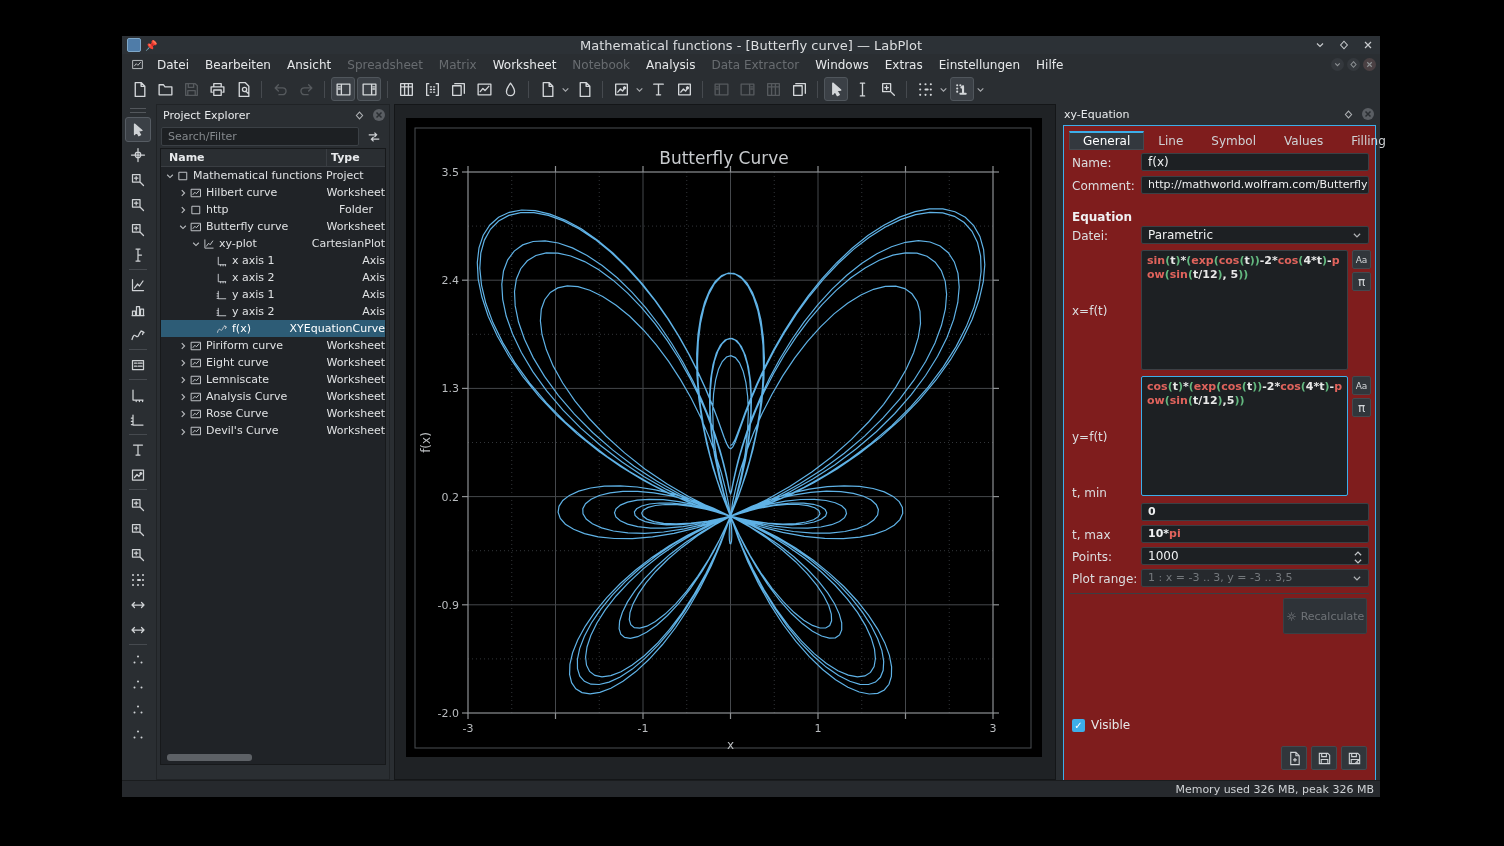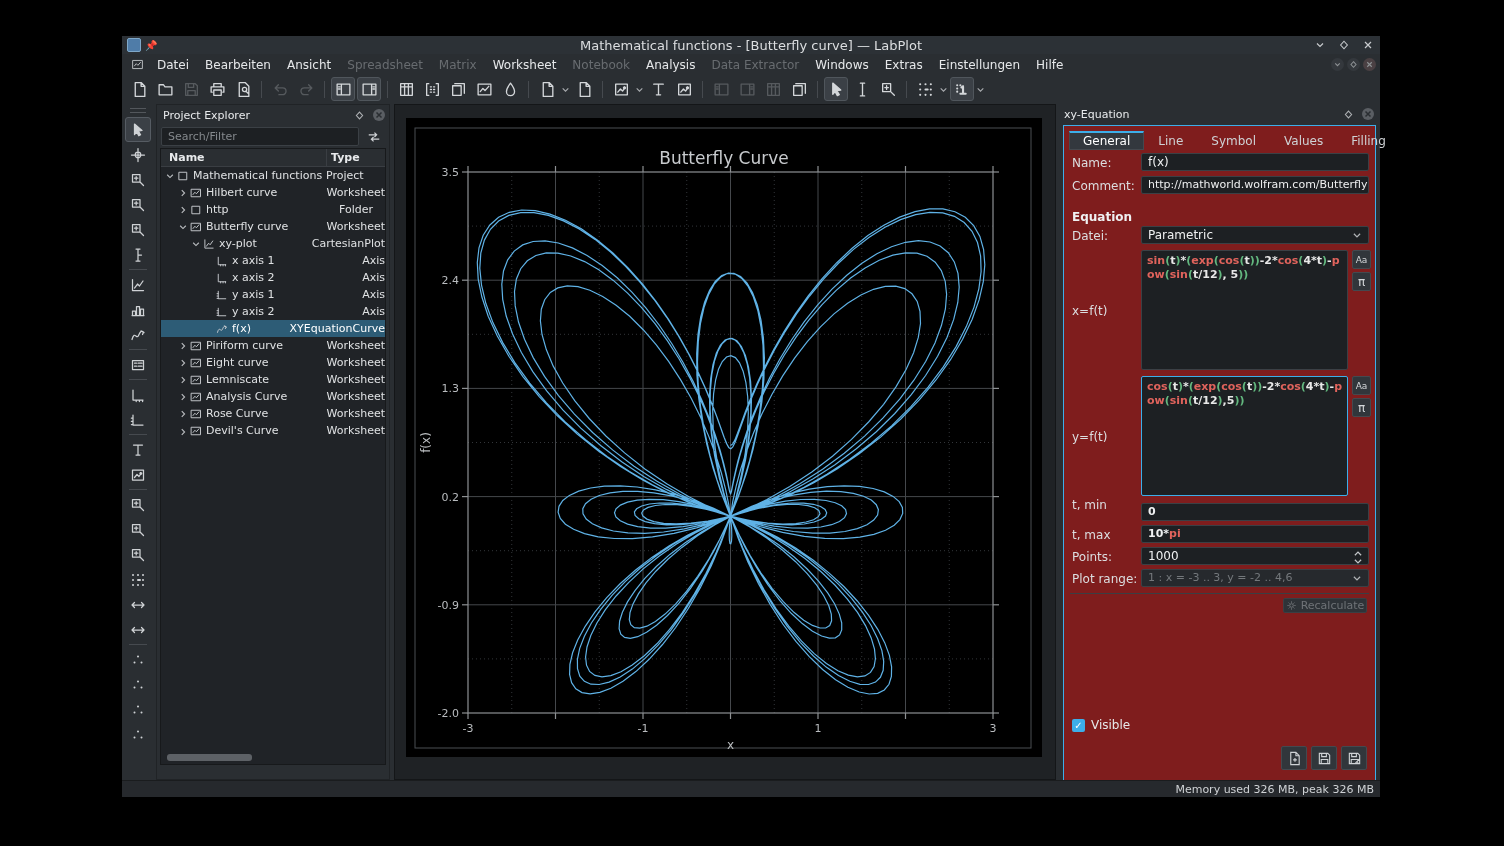--- a/index.html
+++ b/index.html
@@ -74,21 +74,21 @@
   .f-section{position:absolute;left:8px;font-size:12px;font-weight:bold;color:#eff0f1;}
   .combo{display:flex;align-items:center;}
   .combo .chev{margin-left:auto;width:10px;height:10px;color:#aeb1b4;}
   .eq-area{position:absolute;left:77px;width:207px;height:120px;background:#1d2023;border:1px solid #3b4045;border-radius:2px;font-size:11px;font-weight:600;color:#e8e8e8;padding:3px 5px;box-sizing:border-box;line-height:14px;word-break:break-all;}
   .eq-area.focused{border-color:#3daee9;}
   .eq-btn{position:absolute;left:288px;width:19px;height:19px;background:#31363b;border:1px solid #44494f;border-radius:2px;display:flex;align-items:center;justify-content:center;font-size:9px;color:#d4d7da;box-sizing:border-box;}
   .fn{color:#e0635c;} .par{color:#63b87f;}
   .spin-chev{position:absolute;right:5px;width:10px;color:#c0c3c6;}
   .f-input.disabled{color:#74787c;background:#26292d;}
   .dock-sep{position:absolute;left:6px;right:6px;height:1px;background:#3a3e43;}
-  .recalc-btn{position:absolute;right:8px;width:84px;height:15px;background:#2e3338;border:1px solid #3a3f44;border-radius:2px;color:#6f7377;font-size:11px;display:flex;align-items:center;justify-content:center;gap:4px;box-sizing:border-box;}
+  .recalc-btn{position:absolute;right:8px;width:84px;height:36px;background:#2e3338;border:1px solid #3a3f44;border-radius:2px;color:#6f7377;font-size:11px;display:flex;align-items:center;justify-content:center;gap:4px;box-sizing:border-box;}
   .recalc-btn .svg-ic{width:11px;height:11px;}
   .chk-row{position:absolute;left:8px;display:flex;align-items:center;gap:6px;font-size:12px;color:#e6e8ea;}
   .chk{width:13px;height:13px;background:#3daee9;border-radius:2px;color:#fff;font-size:10px;line-height:13px;text-align:center;}
   .dock-bottom-btns{position:absolute;right:8px;display:flex;gap:4px;}
   .dbb{width:24px;height:22px;background:#31363b;border:1px solid #44494f;border-radius:2px;display:flex;align-items:center;justify-content:center;color:#cfd2d5;}
   .dbb .svg-ic{width:15px;height:15px;}
   
   .statusbar{position:absolute;left:0;right:0;bottom:0;height:16px;background:#26292d;border-top:1px solid #1a1c1e;display:flex;align-items:center;justify-content:flex-end;font-size:11px;color:#cfd2d5;padding-right:6px;}
   .svg-ic{display:block;}
 </style>
@@ -848,21 +848,21 @@
       <div class="f-label" style="top:178px;">x=f(t)</div>
       <div class="eq-area" style="top:124px;" id="x-eq"><span class="fn">sin</span><span class="par">(</span>t<span class="par">)</span>*<span class="par">(</span><span class="fn">exp</span><span class="par">(</span><span class="fn">cos</span><span class="par">(</span>t<span class="par">)</span><span class="par">)</span>-2*<span class="fn">cos</span><span class="par">(</span>4*t<span class="par">)</span>-<span class="fn">pow</span><span class="par">(</span><span class="fn">sin</span><span class="par">(</span>t/12<span class="par">)</span>, 5<span class="par">)</span><span class="par">)</span></div>
       <div class="eq-btn" style="top:124px;">Aa</div>
       <div class="eq-btn" style="top:146px;font-size:12px;">π</div>
 
       <div class="f-label" style="top:304px;">y=f(t)</div>
       <div class="eq-area focused" style="top:250px;" id="y-eq"><span class="fn">cos</span><span class="par">(</span>t<span class="par">)</span>*<span class="par">(</span><span class="fn">exp</span><span class="par">(</span><span class="fn">cos</span><span class="par">(</span>t<span class="par">)</span><span class="par">)</span>-2*<span class="fn">cos</span><span class="par">(</span>4*t<span class="par">)</span>-<span class="fn">pow</span><span class="par">(</span><span class="fn">sin</span><span class="par">(</span>t/12<span class="par">)</span>,5<span class="par">)</span><span class="par">)</span></div>
       <div class="eq-btn" style="top:250px;">Aa</div>
       <div class="eq-btn" style="top:272px;font-size:12px;">π</div>
 
-      <div class="f-label" style="top:372px;">t, min</div>
+      <div class="f-label" style="top:360px;">t, min</div>
       <div class="f-input" style="top:377px;font-weight:600;font-size:11px;">0</div>
 
       <div class="f-label" style="top:402px;">t, max</div>
       <div class="f-input" style="top:399px;font-weight:600;font-size:11px;" id="tmax-field">10*<span class="fn">pi</span></div>
 
       <div class="f-label" style="top:424px;">Points:</div>
       <div class="f-input" style="top:421px;">
         <span>1000</span>
         <span class="spin-chev" style="top:1px;">
             <svg class="svg-ic" viewBox="0 0 16 16" fill="none" stroke="currentColor" stroke-width="2">
@@ -871,21 +871,21 @@
           </span>
         <span class="spin-chev" style="top:8px;">
             <svg class="svg-ic" viewBox="0 0 16 16" fill="none" stroke="currentColor" stroke-width="2">
               <path d="M3 6l5 5 5-5"></path>
             </svg>
           </span>
       </div>
 
       <div class="f-label" style="top:446px;">Plot range:</div>
       <div class="f-input combo disabled" style="top:443px;font-size:11px;">
-        <span>1 : x = -3 .. 3, y = -2 .. 4,6</span>
+        <span>1 : x = -3 .. 3, y = -3 .. 3,5</span>
         <span class="chev">
             <svg class="svg-ic" viewBox="0 0 16 16" fill="none" stroke="currentColor" stroke-width="2">
               <path d="M3 6l5 5 5-5"></path>
             </svg>
           </span>
       </div>
 
       <div class="dock-sep" style="top:467px;"></div>
       <div class="recalc-btn" style="top:472px;">
         <span class="svg-ic">

